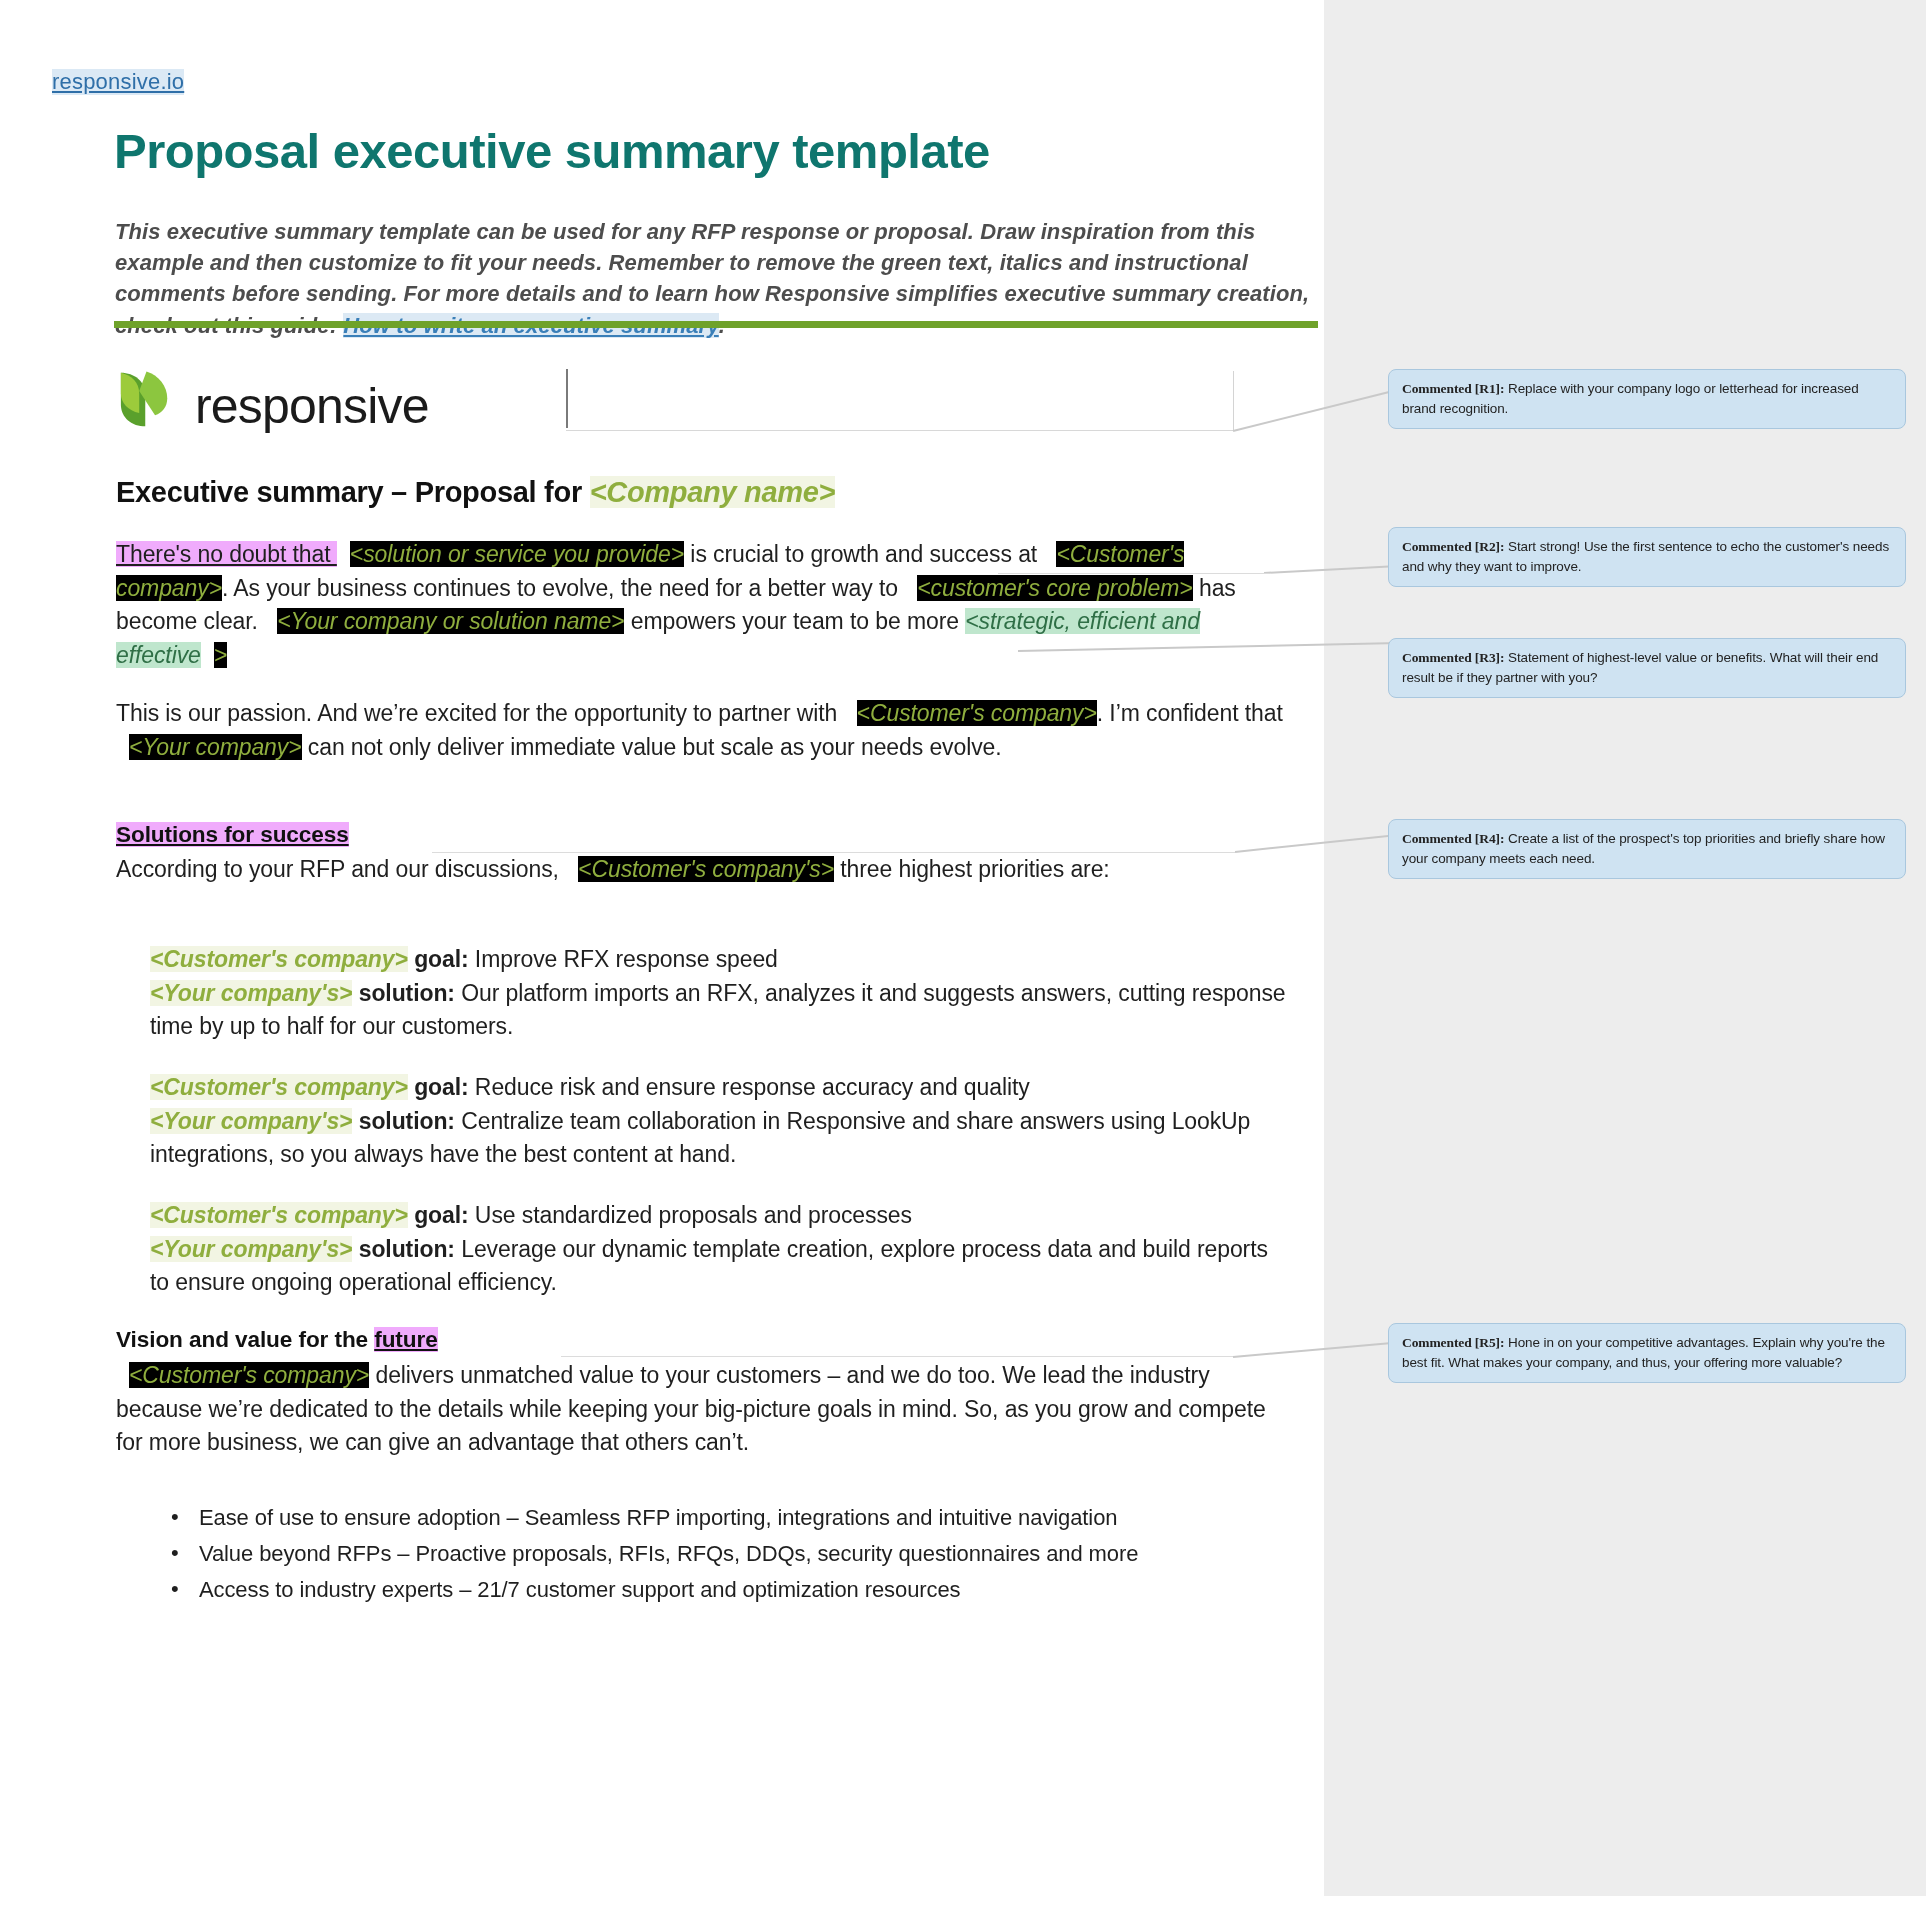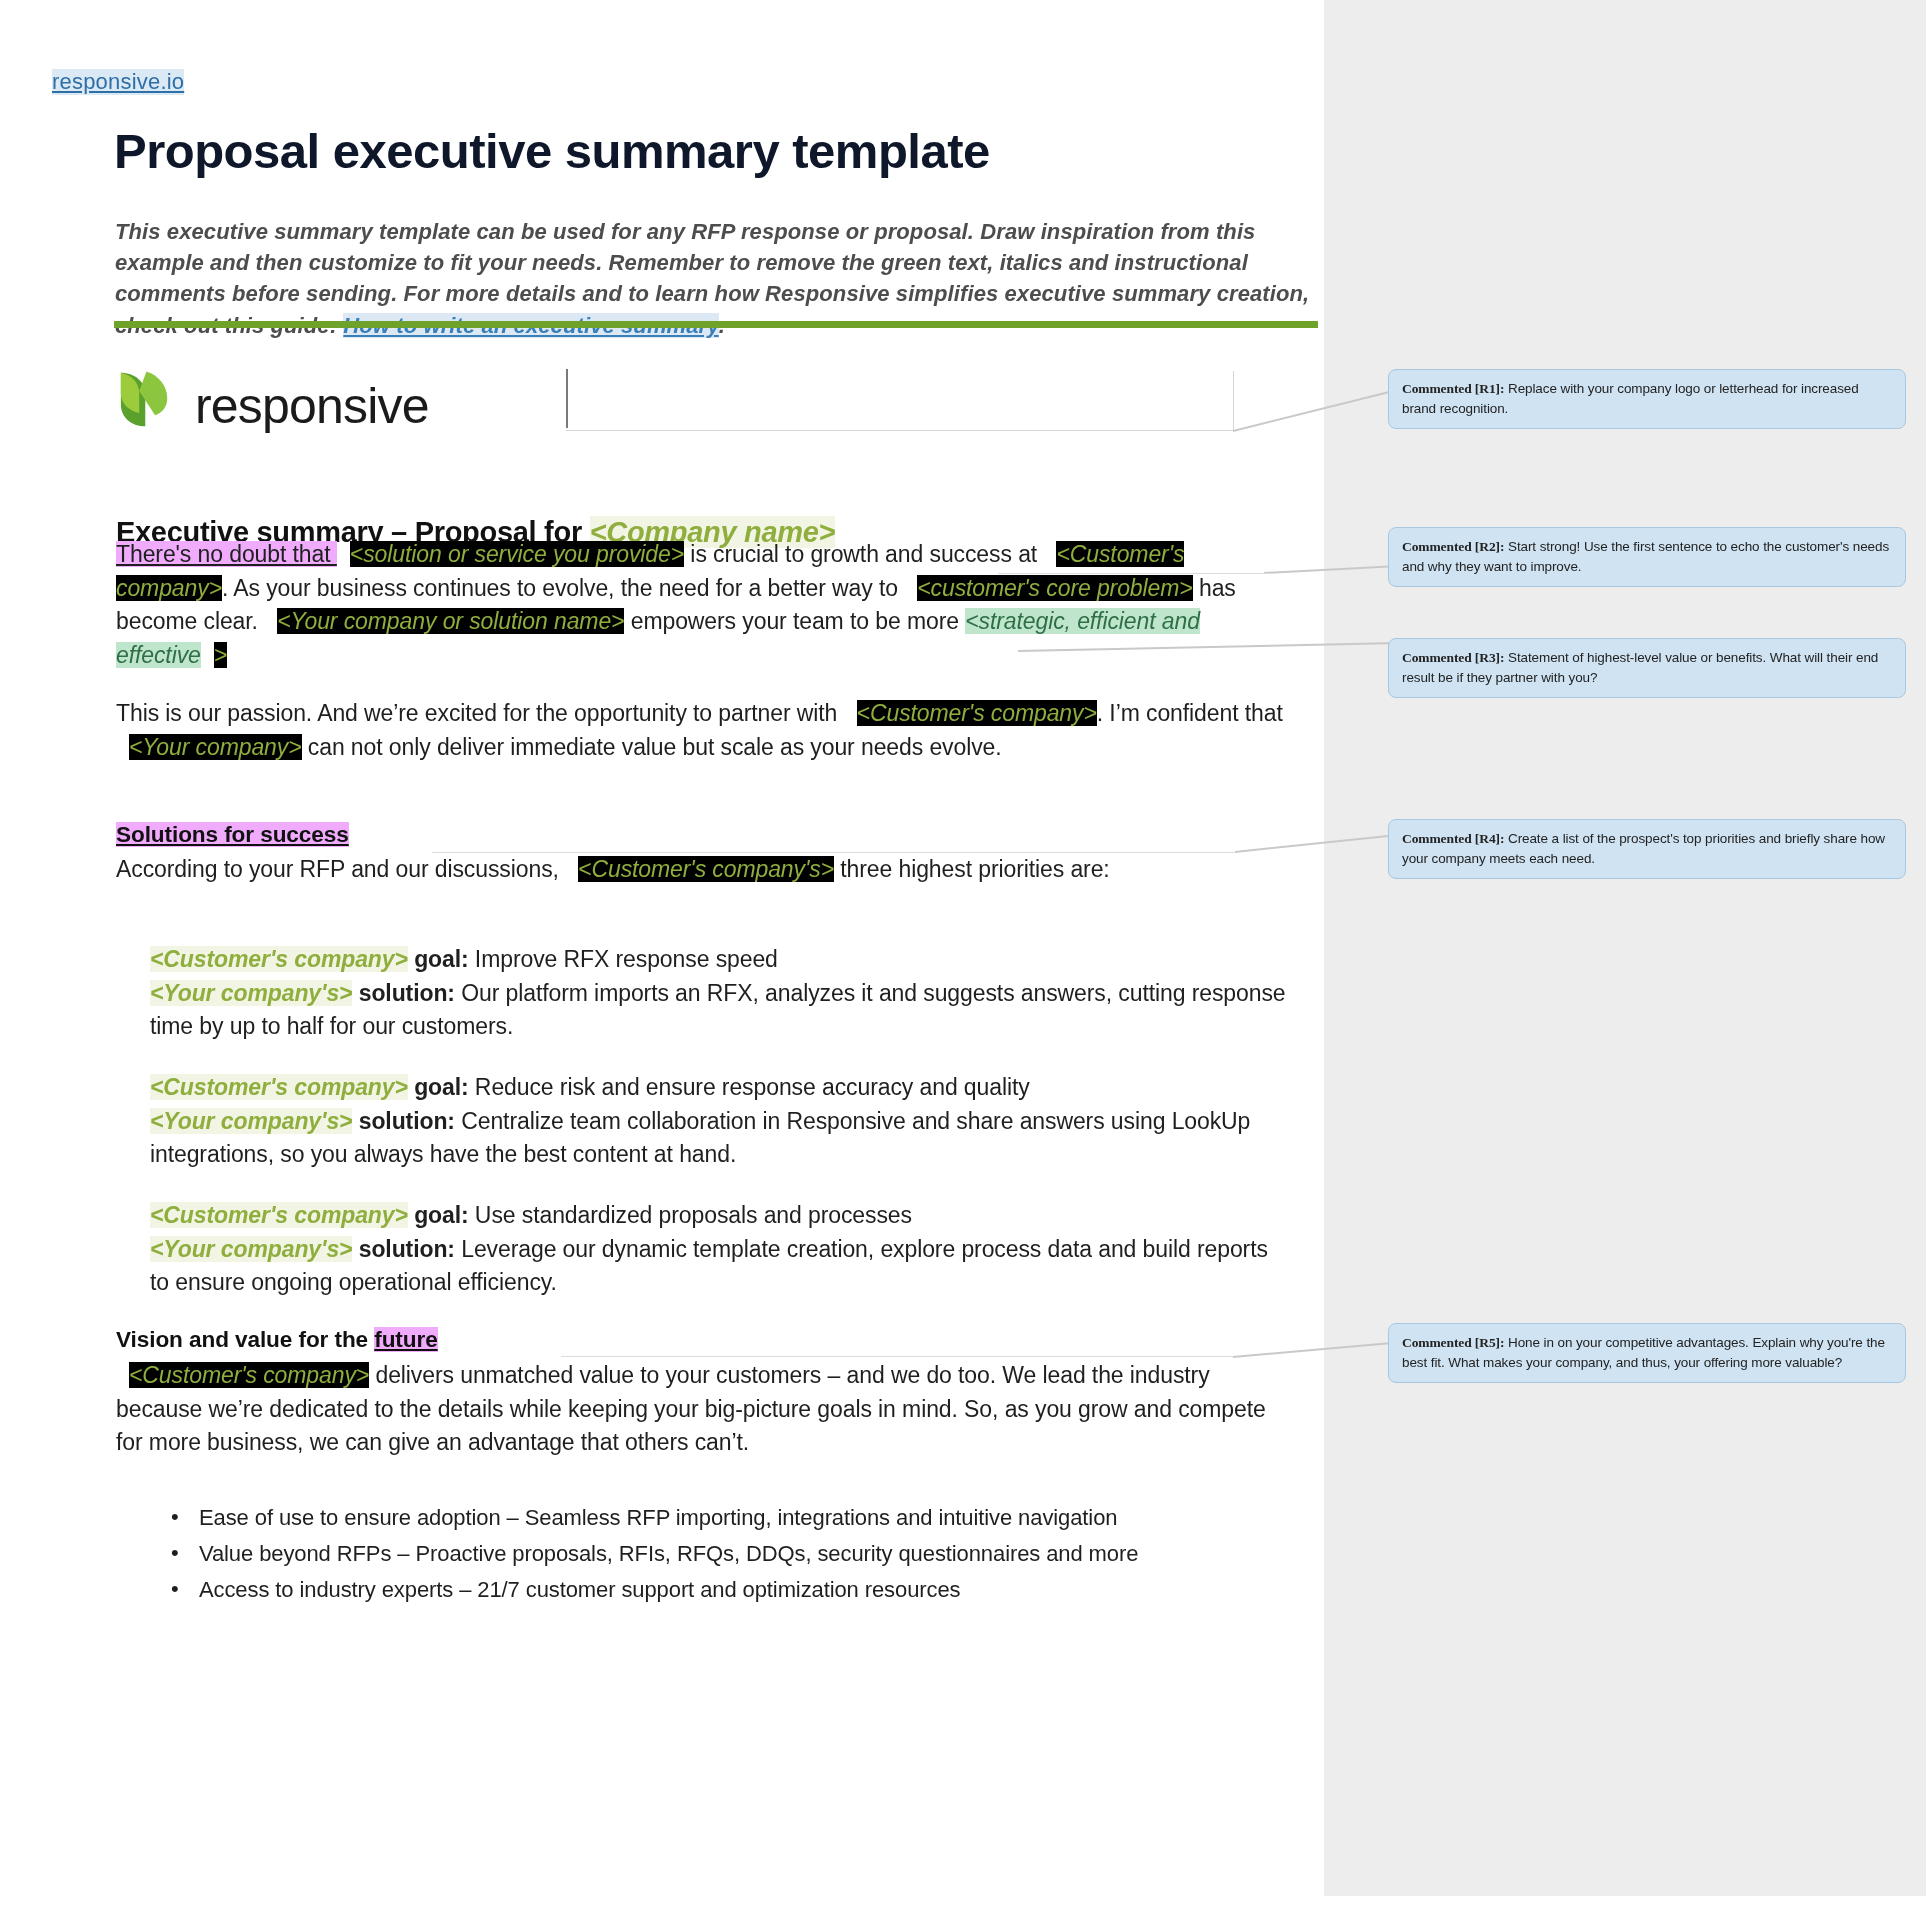--- a/index.html
+++ b/index.html
@@ -65,21 +65,21 @@
     background: #dbe9f5;
     letter-spacing: 0.2px;
   }
 
   .doc-title {
     position: absolute;
     left: 114px;
     top: 123px;
     font-size: 49px;
     font-weight: bold;
-    color: #0f172a;
+    color: #0f766e;
     letter-spacing: -0.5px;
     white-space: nowrap;
   }
 
   .intro-block {
     position: absolute;
     left: 115px;
     top: 216px;
     width: 1204px;
     font-size: 22px;
@@ -274,21 +274,21 @@
         <path d="M8 6 L8 40 C8 56 20 68 38 72 L38 40 C38 22 26 10 8 6 Z" fill="#9ccb3b"></path>
       </svg>
     </span>
     <span class="brand-word">responsive</span>
   </div>
   <div class="brand-caret"></div>
 
   <div class="anchor-box" style="left:566px; top:371px; width:667px; height:59px; border-top:none; border-bottom:1px solid #d8d8d8;"></div>
   <div class="leader" style="left:1233px; top:430px; width:166px; transform:rotate(-14deg);"></div>
 
-  <div class="h2" style="left:116px; top:516px;">
+  <div class="h2" style="left:116px; top:476px;">
     <span>Executive summary – Proposal for </span><span class="ph-b">&lt;Company name&gt;</span>
   </div>
 
   <div class="body-p" style="left:116px; top:538px; width:1169px;">
     <span class="hl-blue">There's no doubt that </span><span class="ph">&lt;solution or service you provide&gt;</span><span> is crucial to growth and success at </span><span class="ph">&lt;Customer's company&gt;</span><span>. As your business continues to evolve, the need for a better way to </span><span class="ph">&lt;customer's core problem&gt;</span><span> has become clear. </span><span class="ph">&lt;Your company or solution name&gt;</span><span> empowers your team to be more </span><span class="hl-green">&lt;strategic, efficient and effective</span><span class="ph">&gt;</span>
   </div>
 
   <div class="leader" style="left:1264px; top:572px; width:130px; transform:rotate(-3deg);"></div>
   <div class="anchor-box" style="left:998px; top:542px; width:271px; height:31px; border-top:none; border-left:none; border-right:none; border-bottom:1px solid #dcdcdc;"></div>
   <div class="leader" style="left:1018px; top:650px; width:381px; transform:rotate(-1.2deg);"></div>

